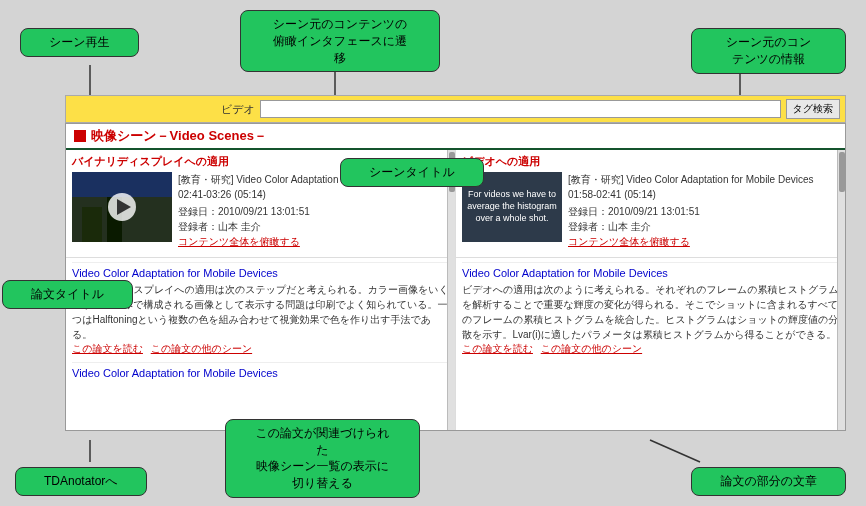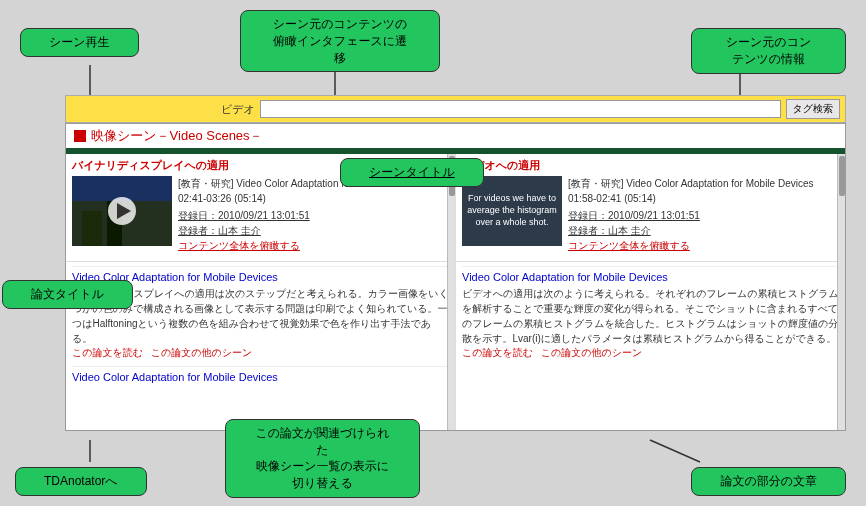--- a/index.html
+++ b/index.html
@@ -106,26 +106,26 @@
       left: 65px;
       right: 20px;
       bottom: 75px;
       background: white;
       border: 1px solid #999;
       overflow: hidden;
     }
 
     .panel-header {
       background: white;
-      border-bottom: 6px solid #14532d;
+      border-bottom: 2px solid #14532d;
       padding: 3px 8px;
       display: flex;
       align-items: center;
       font-size: 13px;
-      font-weight: normal;
+      font-weight: bold;
       color: #cc0000;
     }
 
     .panel-header-icon {
       width: 12px;
       height: 12px;
       background: #cc0000;
       margin-right: 5px;
       display: inline-block;
     }
@@ -220,21 +220,20 @@
 
     .scene-title-text {
       font-size: 10px;
       color: #333;
       margin-bottom: 2px;
     }
 
     .scene-meta {
       color: #333;
       font-size: 10px;
-      text-decoration: underline;
     }
 
     .content-link {
       color: #cc0000;
       font-size: 10px;
       text-decoration: underline;
       cursor: pointer;
     }
 
     
@@ -260,20 +259,21 @@
       color: #333;
       line-height: 1.5;
     }
 
     .paper-links {
       color: #cc0000;
       font-size: 10px;
     }
 
     .paper-link {
+      text-decoration: underline;
       cursor: pointer;
       margin-right: 5px;
       margin-top: 28px;
     }
 
     
     .scroll-indicator {
       position: absolute;
       right: 0;
       top: 0;
@@ -439,21 +439,21 @@
         </div>
 
         <div class="scroll-indicator">
           <div class="scroll-thumb"></div>
         </div>
       </div>
 
     </div>
   </div>
 
-  <div class="bubble" style="position:absolute; top:158px; left:340px;text-decoration:underline;">
+  <div class="bubble" style="position:absolute; top:158px; left:340px;">
     <span>シーンタイトル</span>
   </div>
 
   <div class="bubble" style="position:absolute; top:280px; left:2px;">
     <span>論文タイトル</span>
   </div>
 
   <div class="bubble" style="position:absolute; bottom:10px; left:15px;border-radius:8px;">
     <span>TDAnotatorへ</span>
   </div>

